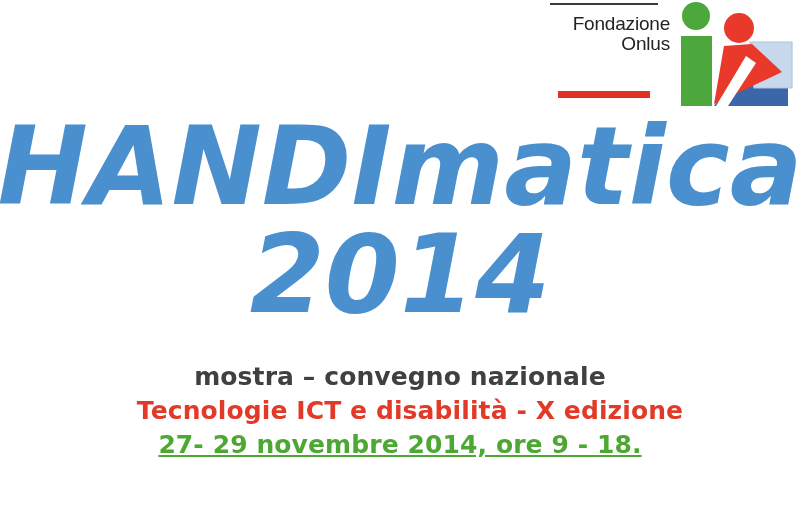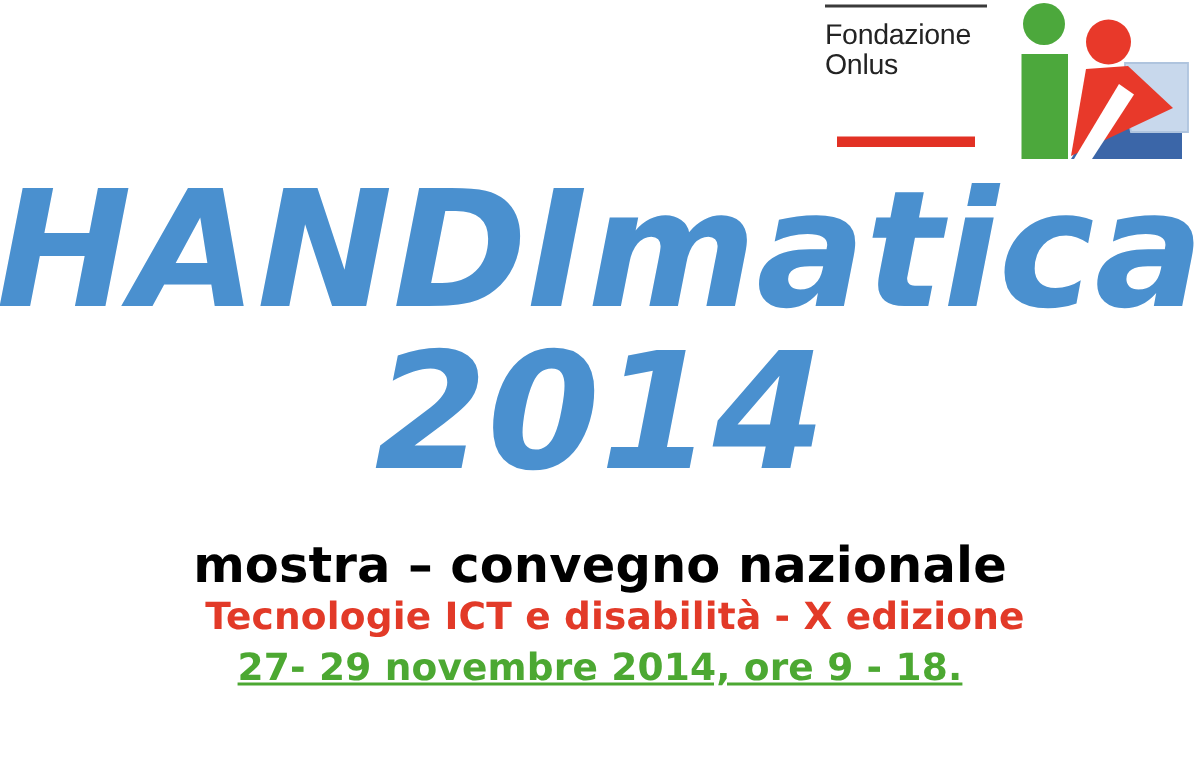--- a/index.html
+++ b/index.html
@@ -30,21 +30,21 @@
     top: 3px;
     width: 108px;
     height: 2px;
     background: #3a3a3a;
   }
   .logo-words {
     position: absolute;
     left: 10px;
     top: 14px;
     width: 120px;
-    text-align: left;
+    text-align: right;
     line-height: 1.02;
     color: #232323;
   }
   .logo-words .w1 {
     display: block;
     font-size: 19px;
     font-weight: 400;
     letter-spacing: -0.2px;
   }
   .logo-words .w2 {
@@ -103,22 +103,22 @@
     width: 800px;
     text-align: center;
   }
   .cap-line {
     display: block;
     font-family: "DejaVu Sans", sans-serif;
     font-weight: 700;
     white-space: nowrap;
   }
   .cap-1 {
-    font-size: 33px;
-    color: #000000;
+    font-size: 25px;
+    color: #404040;
     letter-spacing: 0.1px;
     line-height: 34px;
   }
   .cap-2 {
     font-size: 25px;
     color: #E23A28;
     letter-spacing: 0.1px;
     line-height: 34px;
     margin-left: 20px;
   }

